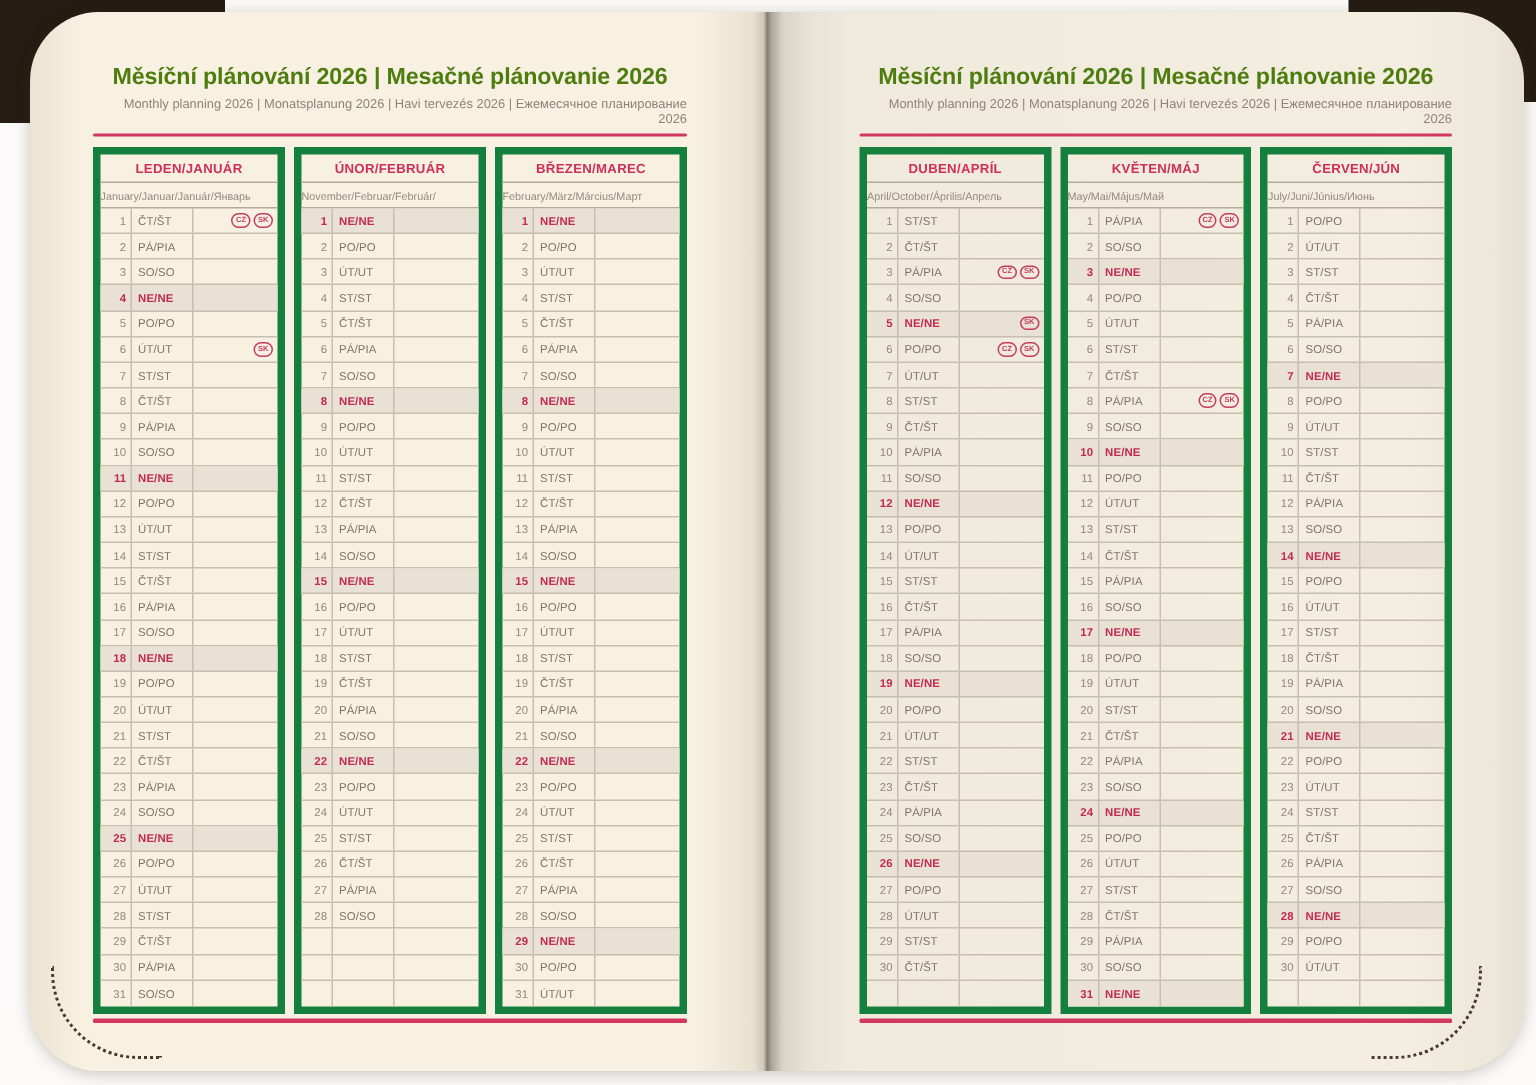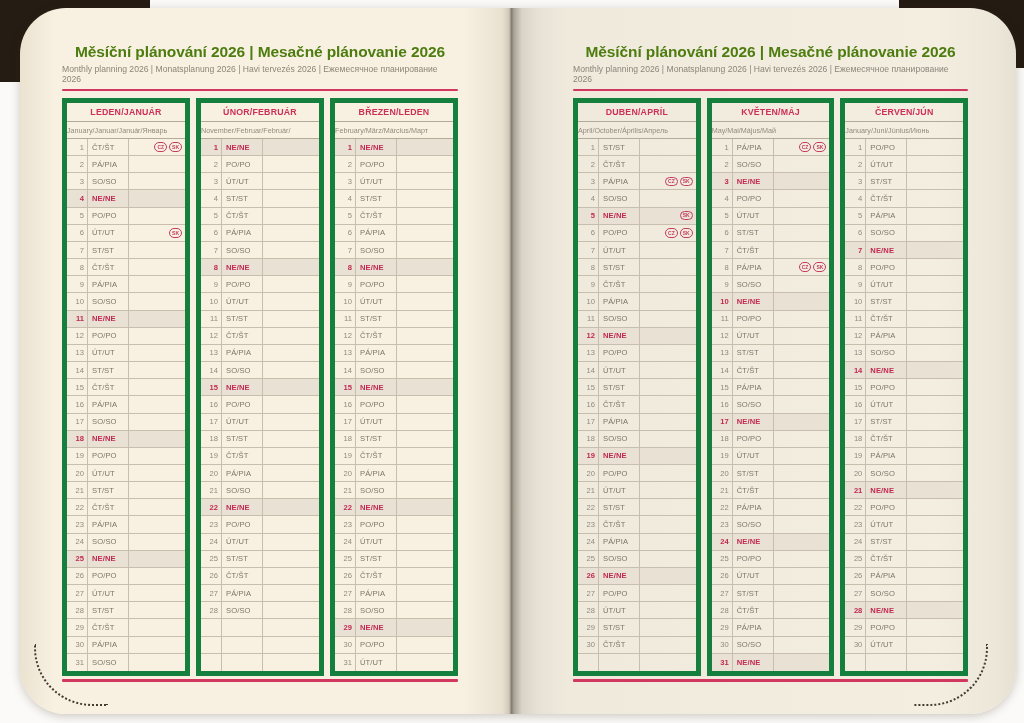--- a/index.html
+++ b/index.html
@@ -32,21 +32,21 @@
 
   .page { position:absolute; z-index:3; top:42px; }
   .page.left  { left:62px;  width:396px; }
   .page.right { left:573px; width:395px; }
 
   .page-title {
     text-align:center; color:#4d7c0f; font-weight:bold;
     font-size:15.5px; line-height:19px; letter-spacing:-0.1px;
   }
   .page-sub {
-    text-align:left; color:#8d8478; font-size:8.6px; line-height:10px; margin-top:3px;
+    text-align:right; color:#8d8478; font-size:8.6px; line-height:10px; margin-top:3px;
   }
   .title-rule { height:2px; background:#d23760; margin-top:5px; border-radius:1px; }
 
   .months { display:flex; gap:6px; margin-top:7px; }
   .mtable { flex:1; border:5px solid #15803d; display:flex; flex-direction:column; background:transparent; }
   .mhead {
     height:19px; line-height:19px; text-align:center;
     color:#ce2f57; font-weight:bold; font-size:8.8px; letter-spacing:0.2px;
     border-bottom:1px solid #b3aa9a;
   }
@@ -416,21 +416,21 @@
           <div class="cell-d"></div>
           <div class="cell-notes"></div>
         </div>
         <div class="mrow">
           <div class="cell-n"></div>
           <div class="cell-d"></div>
           <div class="cell-notes"></div>
         </div>
       </div>
       <div class="mtable">
-        <div class="mhead">BŘEZEN/LEDEN</div>
+        <div class="mhead">BŘEZEN/MAREC</div>
         <div class="msub">February/März/Március/Март</div>
         <div class="mrow sun">
           <div class="cell-n">1</div>
           <div class="cell-d">NE/NE</div>
           <div class="cell-notes"></div>
         </div>
         <div class="mrow">
           <div class="cell-n">2</div>
           <div class="cell-d">PO/PO</div>
           <div class="cell-notes"></div>
@@ -917,21 +917,21 @@
           <div class="cell-notes"></div>
         </div>
         <div class="mrow sun">
           <div class="cell-n">31</div>
           <div class="cell-d">NE/NE</div>
           <div class="cell-notes"></div>
         </div>
       </div>
       <div class="mtable">
         <div class="mhead">ČERVEN/JÚN</div>
-        <div class="msub">January/Juni/Június/Июнь</div>
+        <div class="msub">July/Juni/Június/Июнь</div>
         <div class="mrow">
           <div class="cell-n">1</div>
           <div class="cell-d">PO/PO</div>
           <div class="cell-notes"></div>
         </div>
         <div class="mrow">
           <div class="cell-n">2</div>
           <div class="cell-d">ÚT/UT</div>
           <div class="cell-notes"></div>
         </div>

